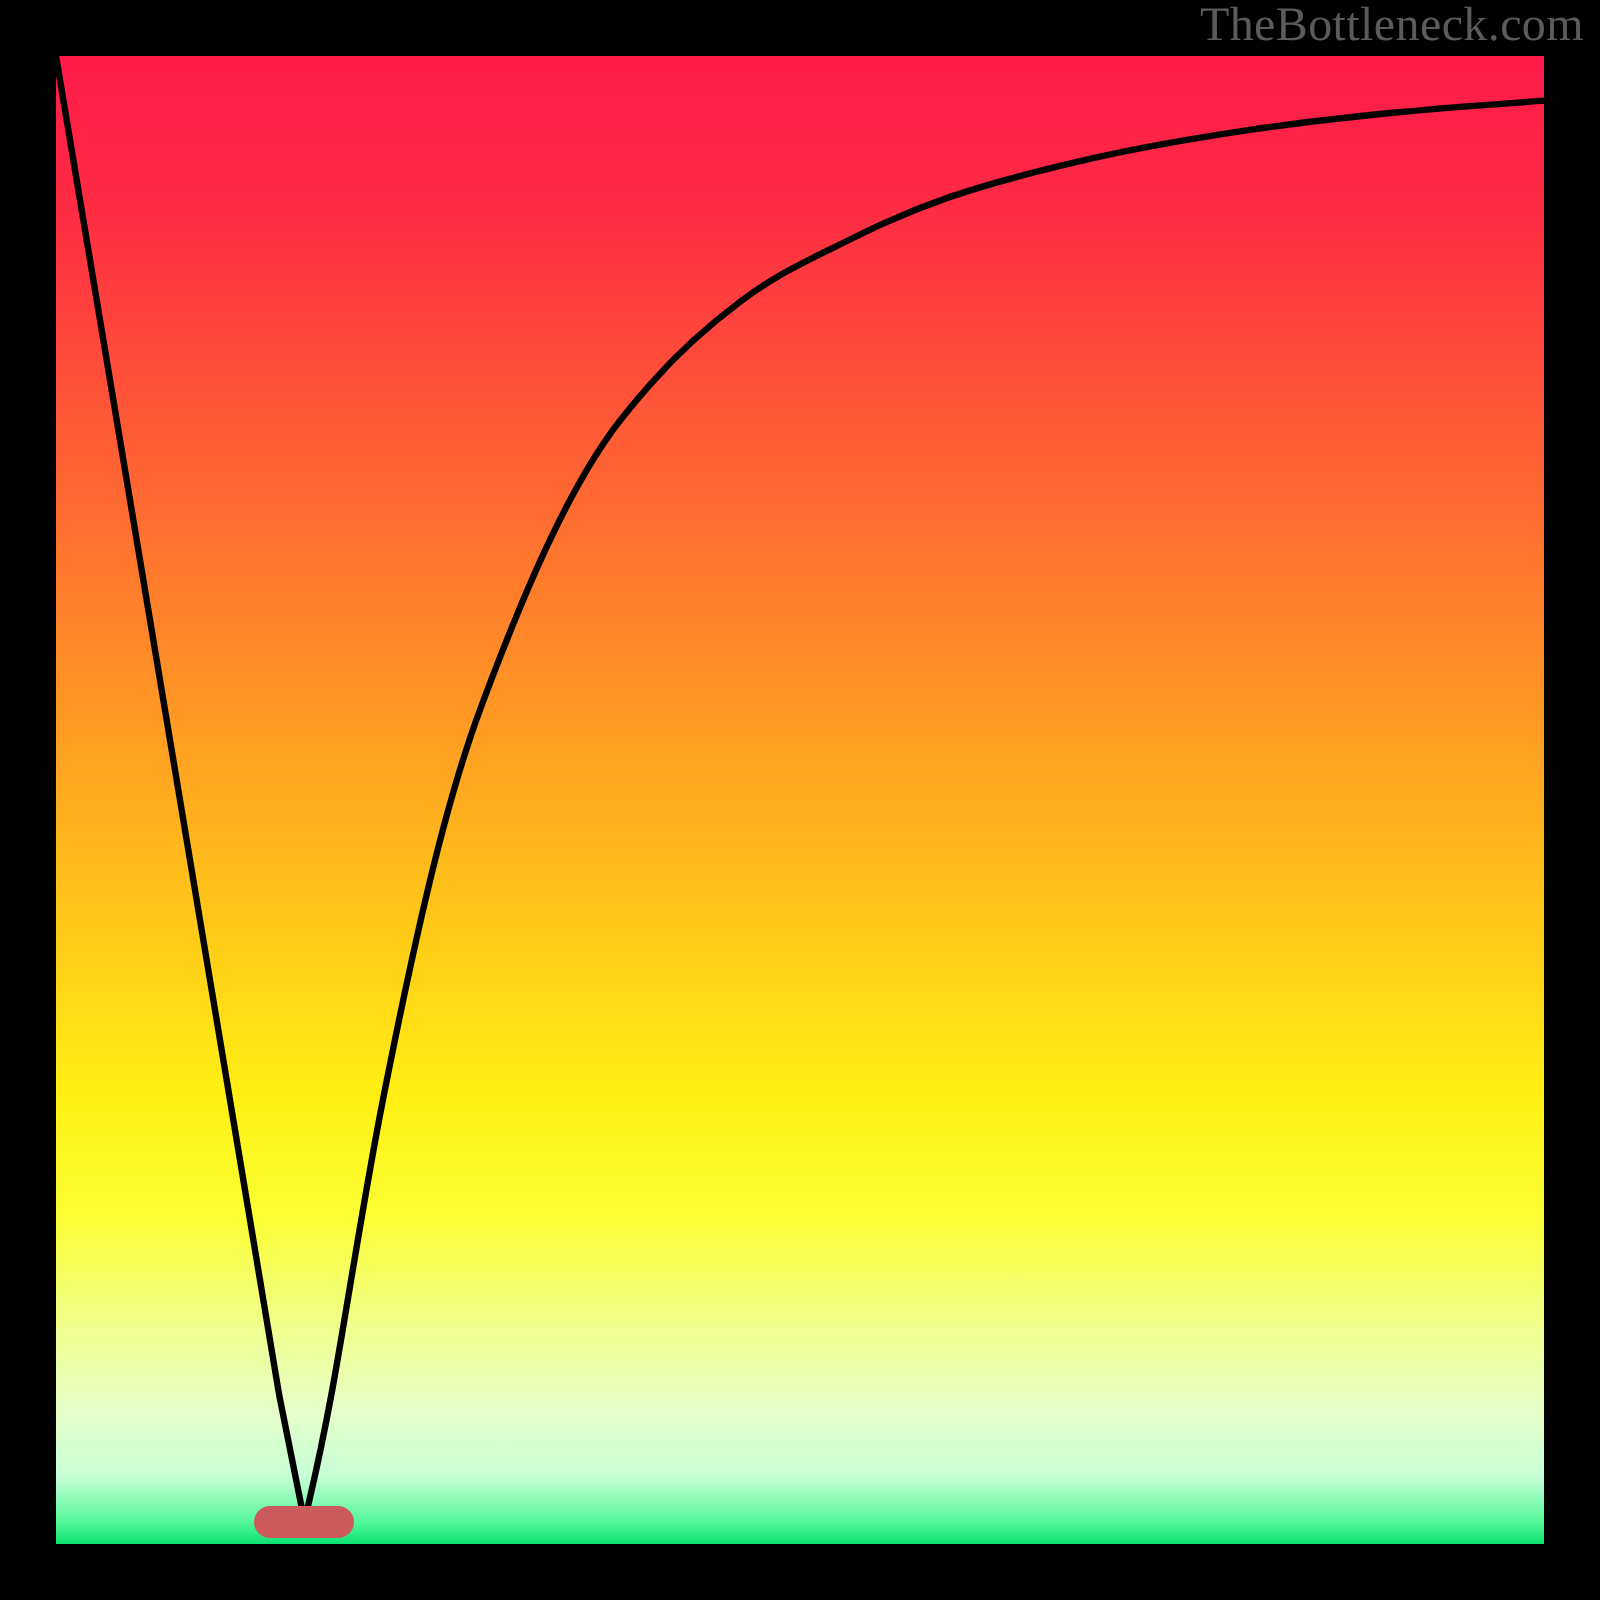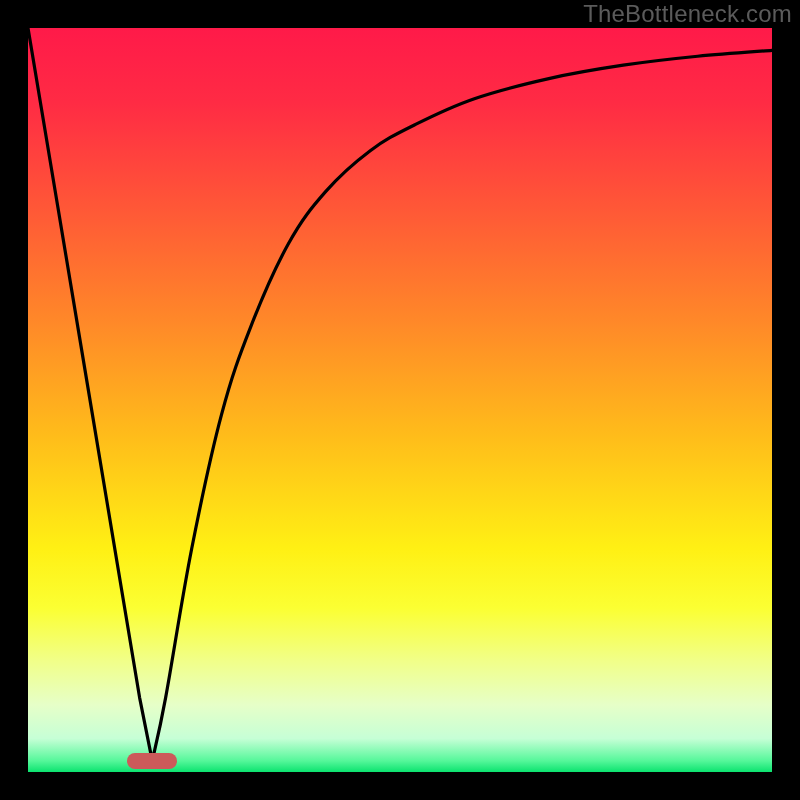--- a/index.html
+++ b/index.html
@@ -41,21 +41,21 @@
     height: 100%;
   }
   .marker {
     position: absolute;
     border-radius: 9px;
   }
   .watermark {
     position: absolute;
     top: 0;
     right: 8px;
-    font-family: Liberation Sans, sans-serif;
+    font-family: Liberation Serif, serif;
     font-size: 24px;
     font-weight: 500;
     color: #5b5b5b;
     letter-spacing: 0.2px;
     user-select: none;
   }
 </style>
 </head>
 <body>
 

